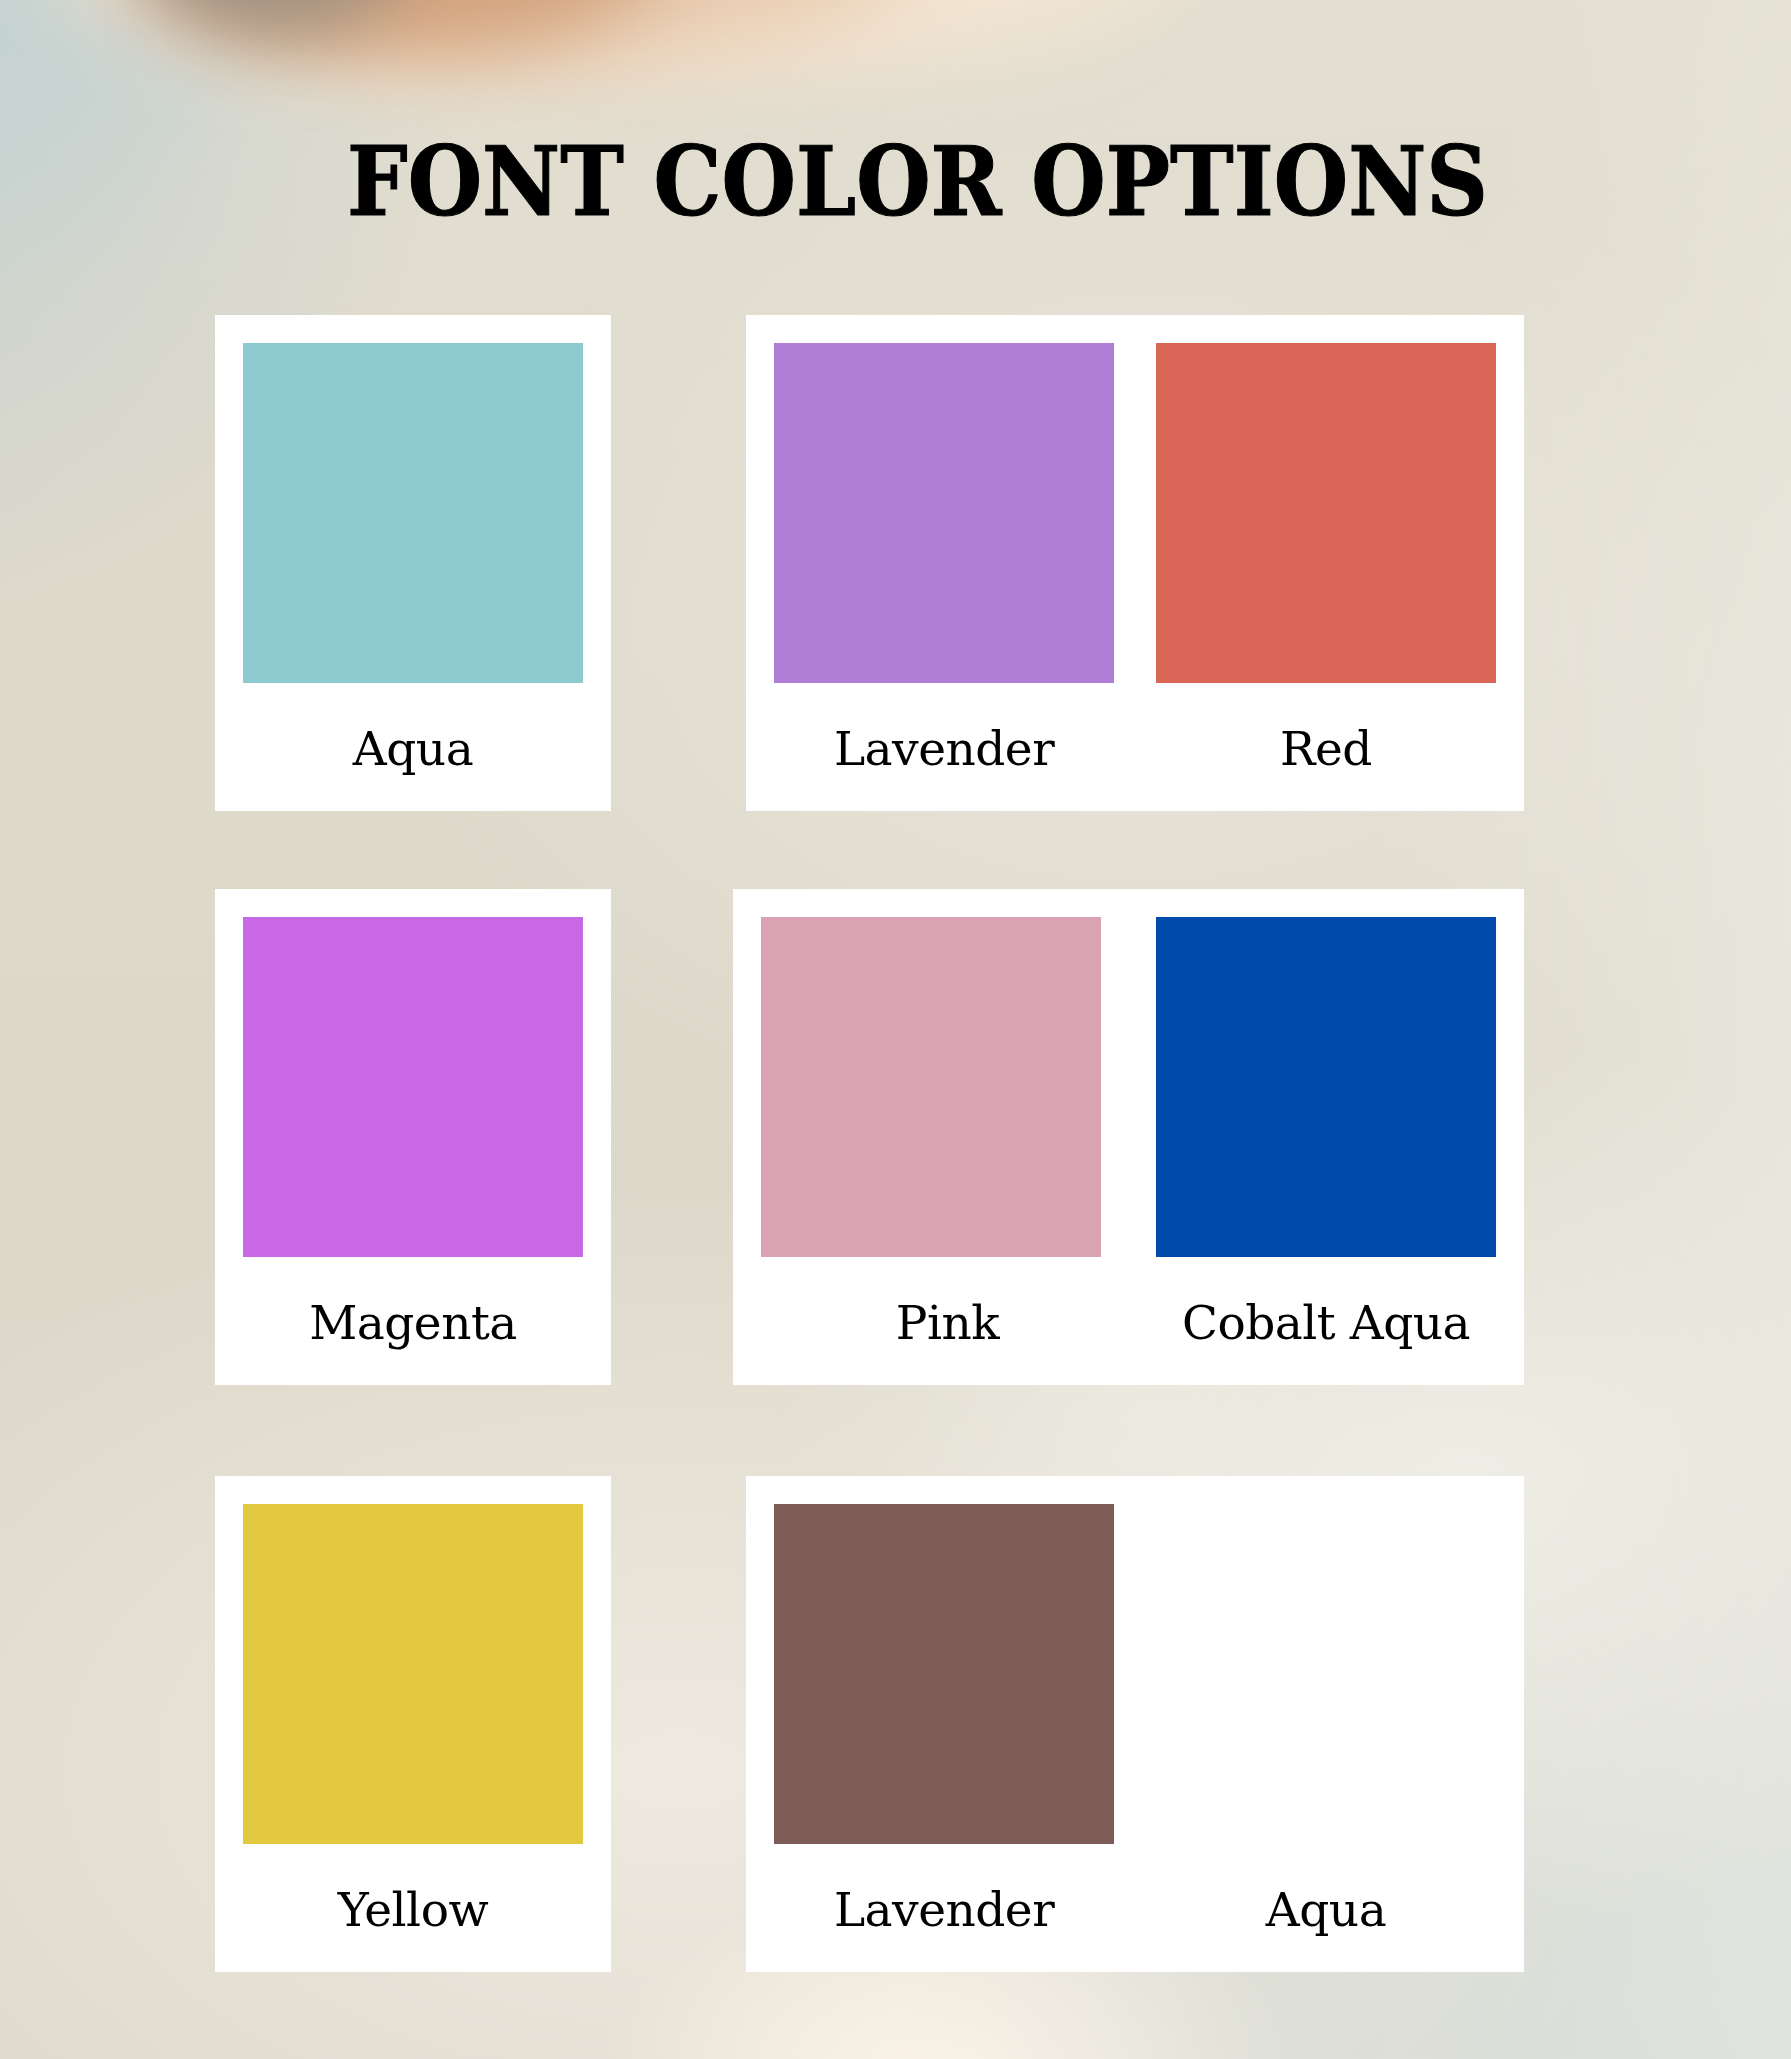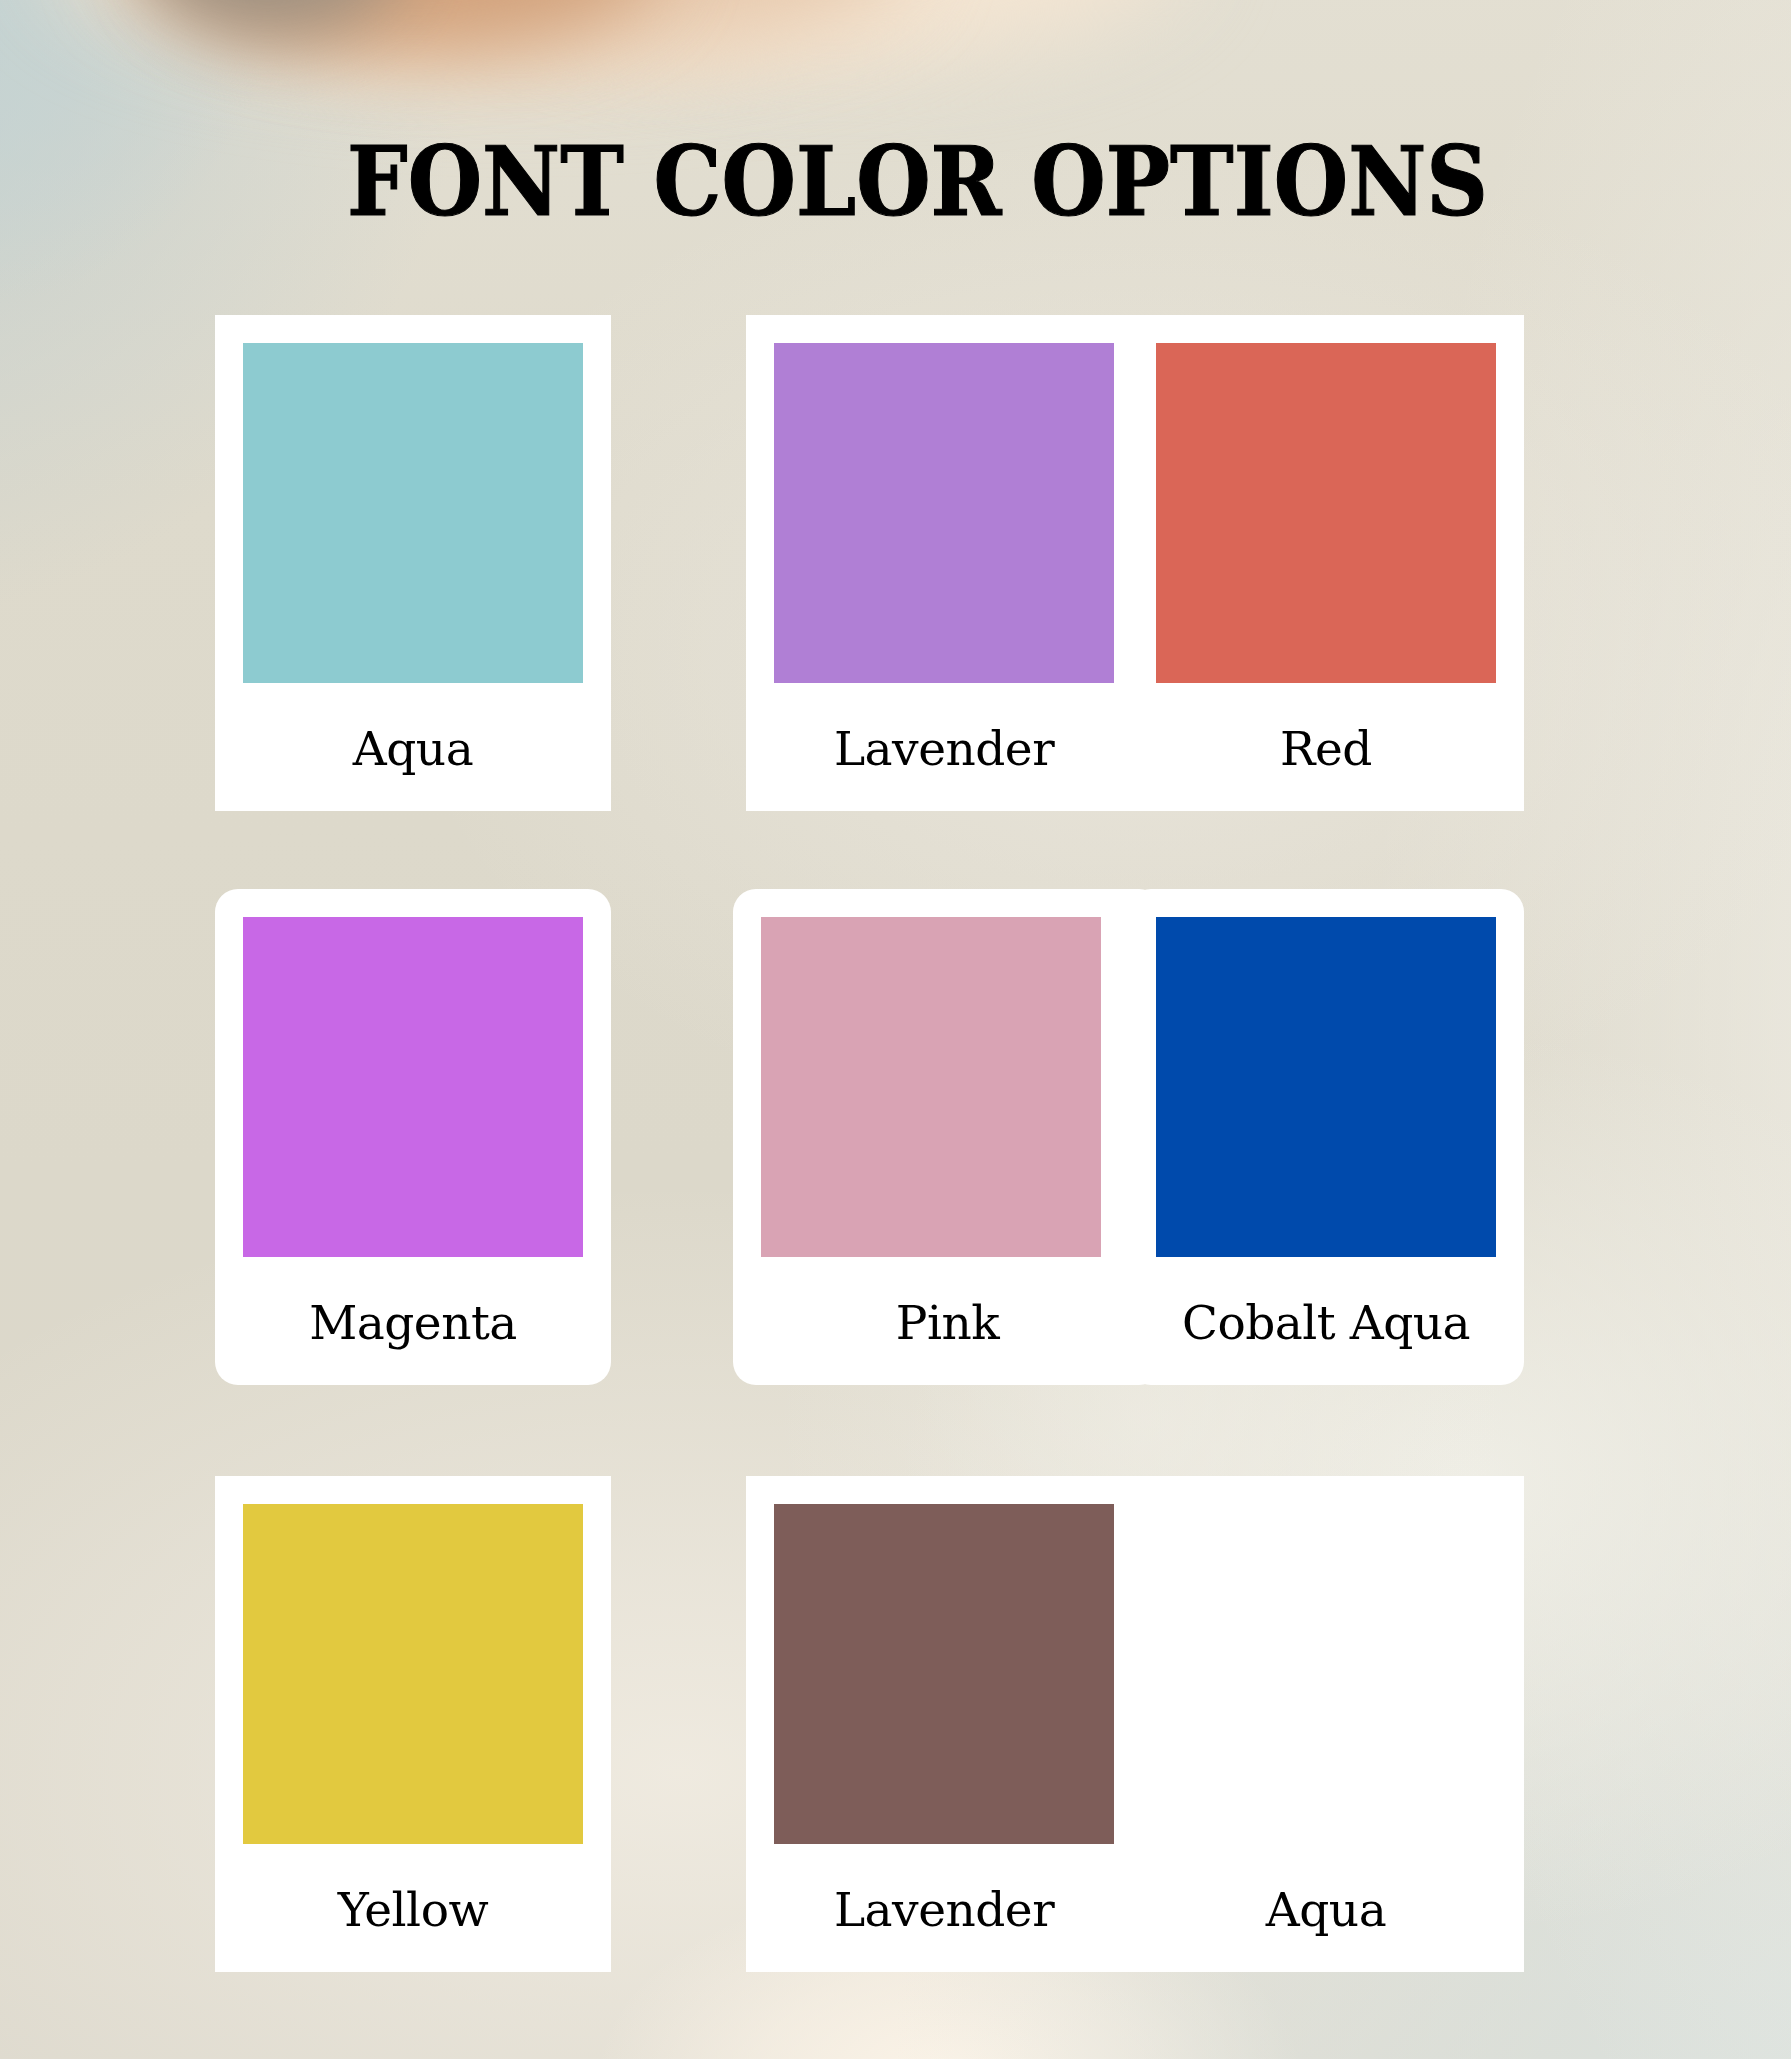--- a/index.html
+++ b/index.html
@@ -58,21 +58,21 @@
   .lbl{position:absolute;left:0;right:0;top:410px;text-align:center;
        font-family:"DejaVu Serif",serif;font-weight:400;font-size:47px;
        line-height:47px;letter-spacing:-0.5px;color:#000000;white-space:nowrap;}
 
   
   .c0{left:179px;margin-left:36px;}
   .c1{left:698px;margin-left:48px;}
   .c2{left:1128px;}
   
   .r0{top:315px;}
-  .r1{top:889px;border-radius:23px;}
+  .r1{top:889px;}
   .r2{top:1476px;}
   
   .card.c1-shift{left:685px;padding-left:33px;}
 </style>
 </head>
 <body>
 
 <div id="bg">
   <div class="blob" id="blobA"></div>
   <div class="blob" id="blobE"></div>

